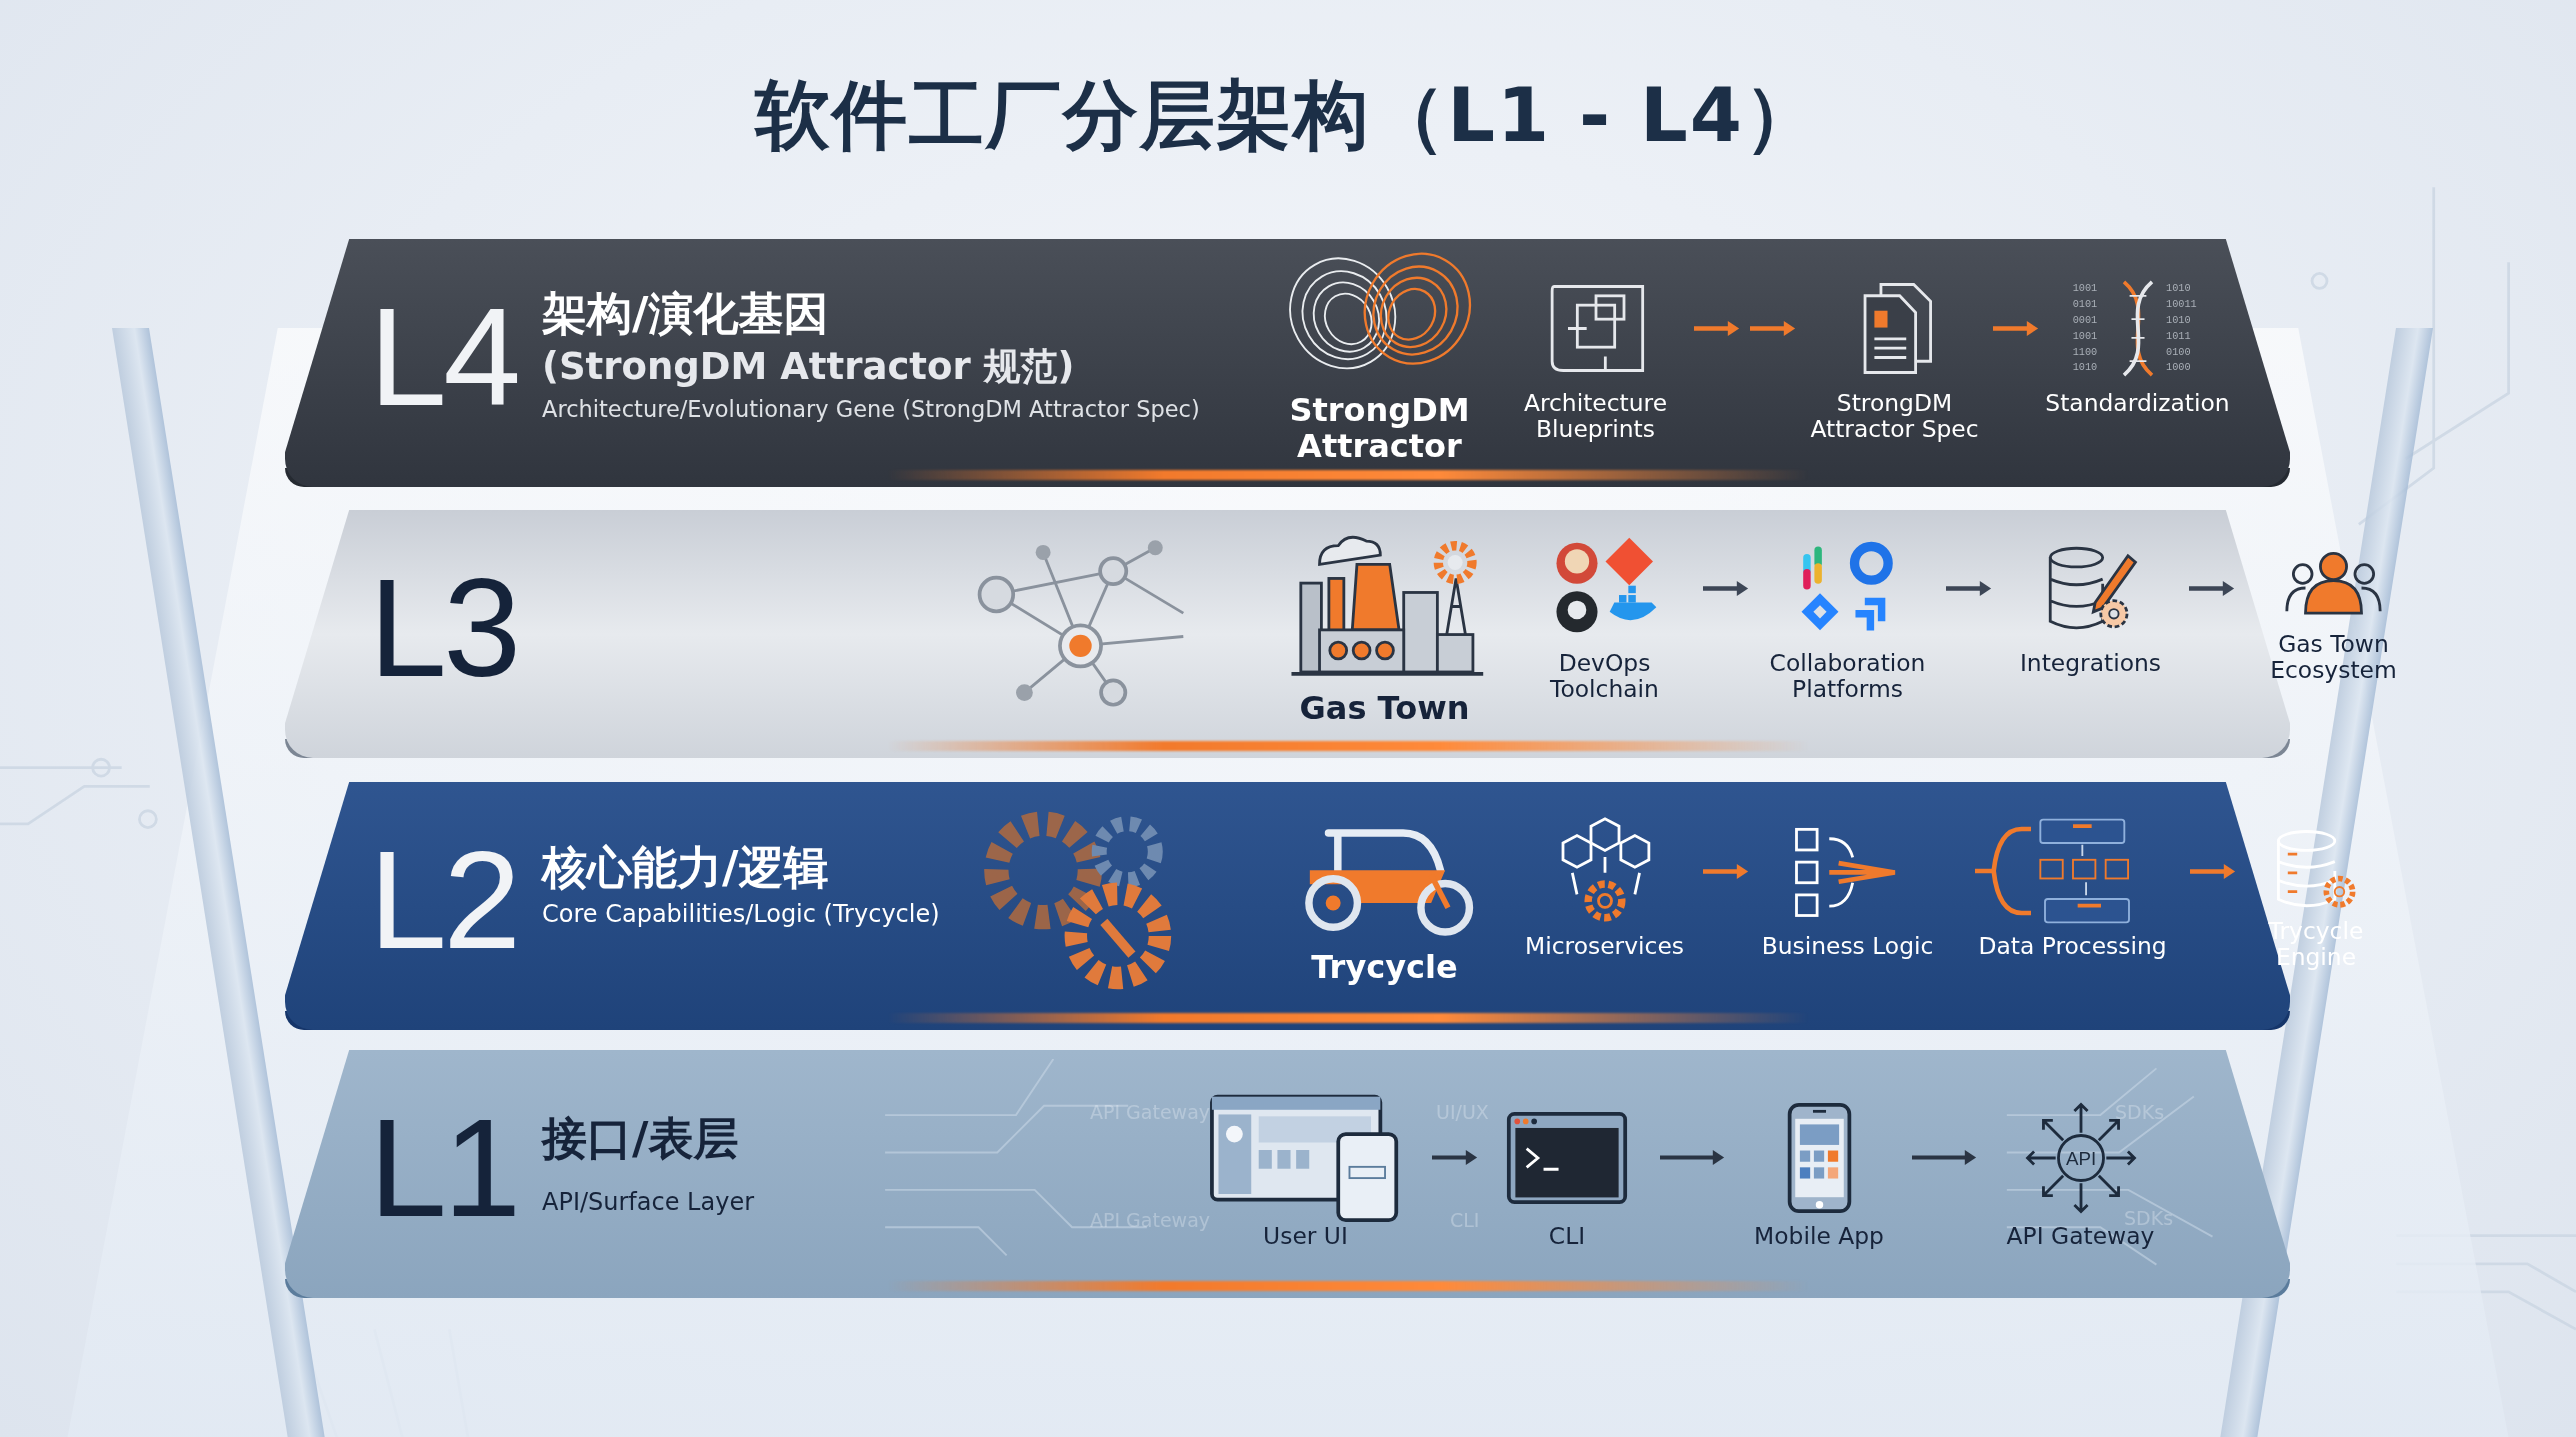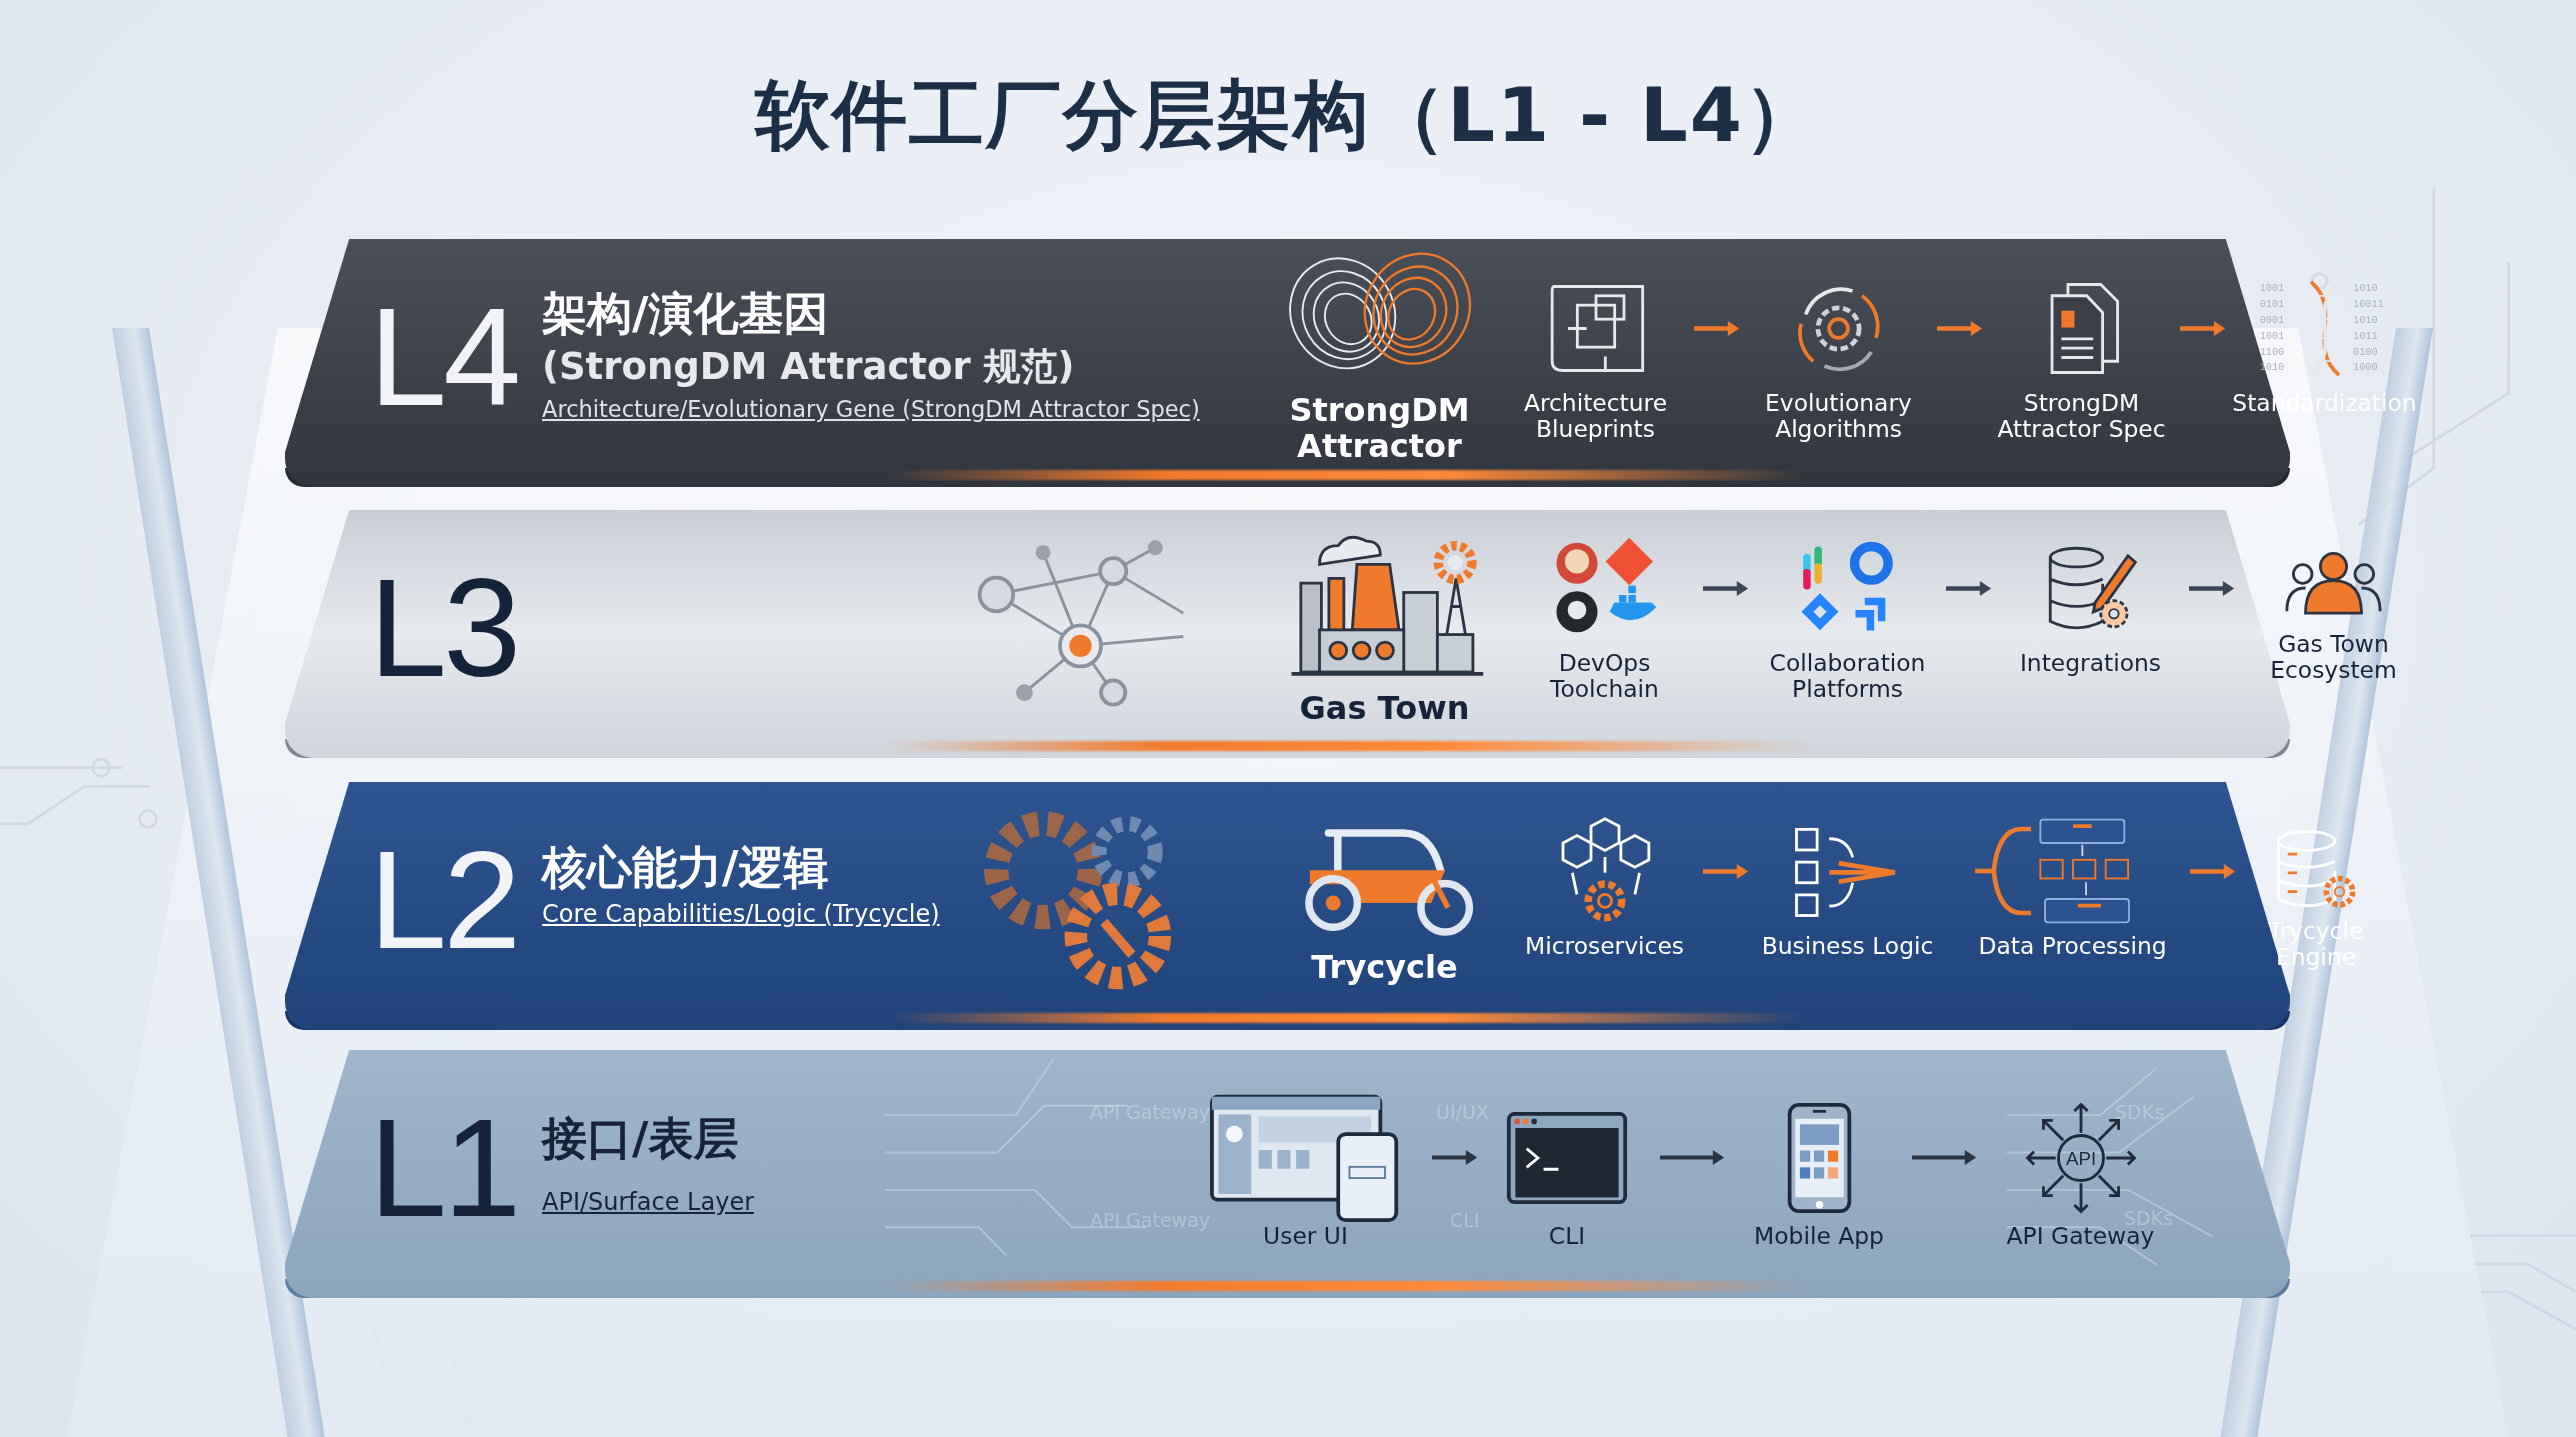--- a/index.html
+++ b/index.html
@@ -55,21 +55,21 @@
 
   .lvl {
     position: absolute; left: 84px; top: 37px; font-size: 140px; font-weight: normal;
     font-family: "Liberation Sans", sans-serif; letter-spacing: -3.7px;
   }
   .l4 .lvl, .l2 .lvl { color: #f1f3f6; }
   .l3 .lvl, .l1 .lvl { color: #15233a; }
   .txt { position: absolute; left: 257px; }
   .zh { font-size: 45px; font-weight: bold; line-height: 56px; }
   .zh2 { font-size: 37px; font-weight: bold; line-height: 49px; }
-  .en { font-size: 24px; line-height: 37px; text-decoration: underline; }
+  .en { font-size: 24px; line-height: 37px; }
   .light { color: #ffffff; }
   .dark { color: #16233a; }
 
   .emblem { position: absolute; text-align: center; width: 243px; }
   .emblem .name { font-size: 32px; font-weight: bold; line-height: 36px; }
 
   .items { position: absolute; display: flex; align-items: flex-start; }
   .item { width: 187px; text-align: center; }
   .item .ic { height: 112px; display: flex; align-items: center; justify-content: center; }
   .item .lab { font-size: 23.4px; line-height: 26px; margin-top: 5.6px; }
@@ -147,36 +147,20 @@
           <div>Architecture</div>
           <div>Blueprints</div>
         </div>
     </div>
     <div class="arrow">
         <svg width="47" height="19" viewBox="0 0 50 20">
           <path d="M0 10 H40" stroke="#f07a2c" stroke-width="5"></path>
           <path d="M36 2 L48 10 L36 18z" fill="#f07a2c"></path>
         </svg>
       </div>
-    <div class="item">
-      <div class="ic">
-          <svg width="103" height="103" viewBox="0 0 110 110">
-        <circle cx="55" cy="55" r="22" fill="none" stroke="#d0d3d8" stroke-width="5" stroke-dasharray="8 4"></circle>
-        <circle cx="55" cy="55" r="10" fill="none" stroke="#f07a2c" stroke-width="4"></circle>
-        <path d="M20 40 A40 40 0 0 1 70 15" fill="none" stroke="#e6e8ec" stroke-width="4"></path>
-        <path d="M80 20 A40 40 0 0 1 95 65" fill="none" stroke="#f07a2c" stroke-width="4"></path>
-        <path d="M90 80 A40 40 0 0 1 40 95" fill="none" stroke="#a5a9b0" stroke-width="4"></path>
-        <path d="M28 90 A40 40 0 0 1 15 50" fill="none" stroke="#f07a2c" stroke-width="4"></path>
-      </svg>
-        </div>
-      <div class="lab light">
-          <div>Evolutionary</div>
-          <div>Algorithms</div>
-        </div>
-    </div>
     <div class="arrow">
         <svg width="47" height="19" viewBox="0 0 50 20">
           <path d="M0 10 H40" stroke="#f07a2c" stroke-width="5"></path>
           <path d="M36 2 L48 10 L36 18z" fill="#f07a2c"></path>
         </svg>
       </div>
     <div class="item">
       <div class="ic">
           <svg width="94" height="103" viewBox="0 0 100 110">
         <path d="M35 8 H70 L88 26 V90 H35z" fill="none" stroke="#e6e8ec" stroke-width="3"></path>

